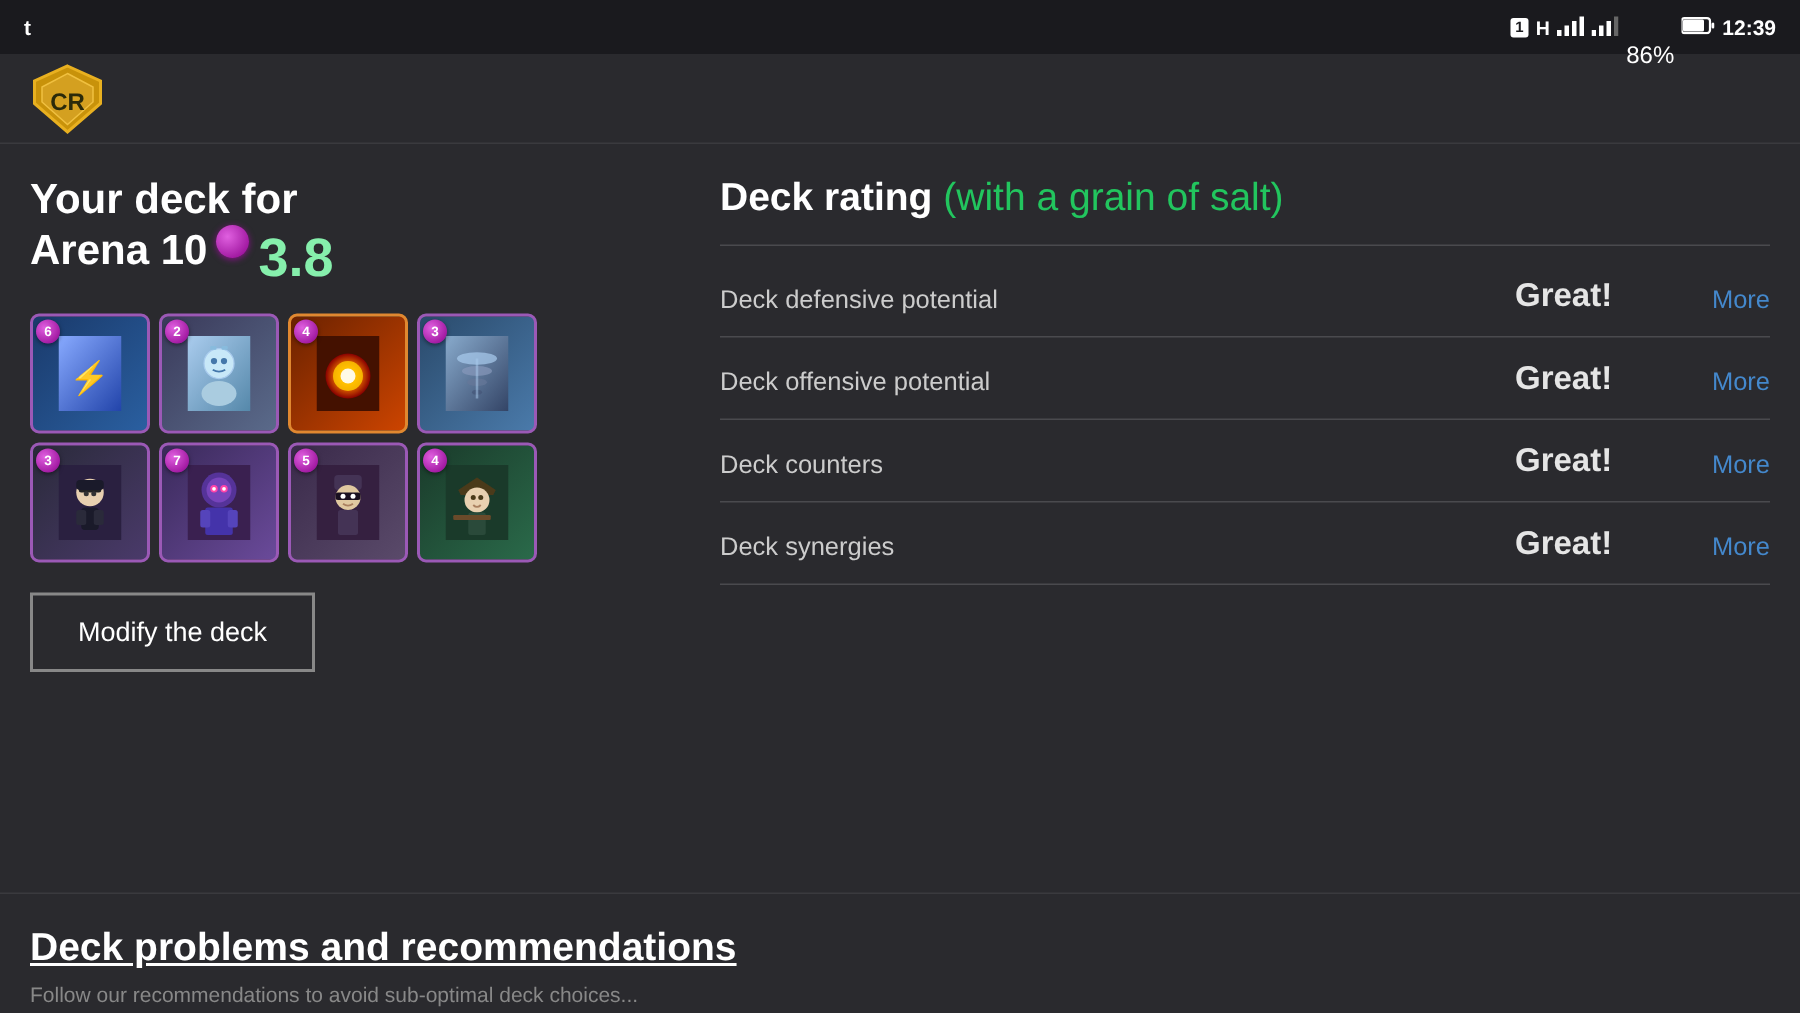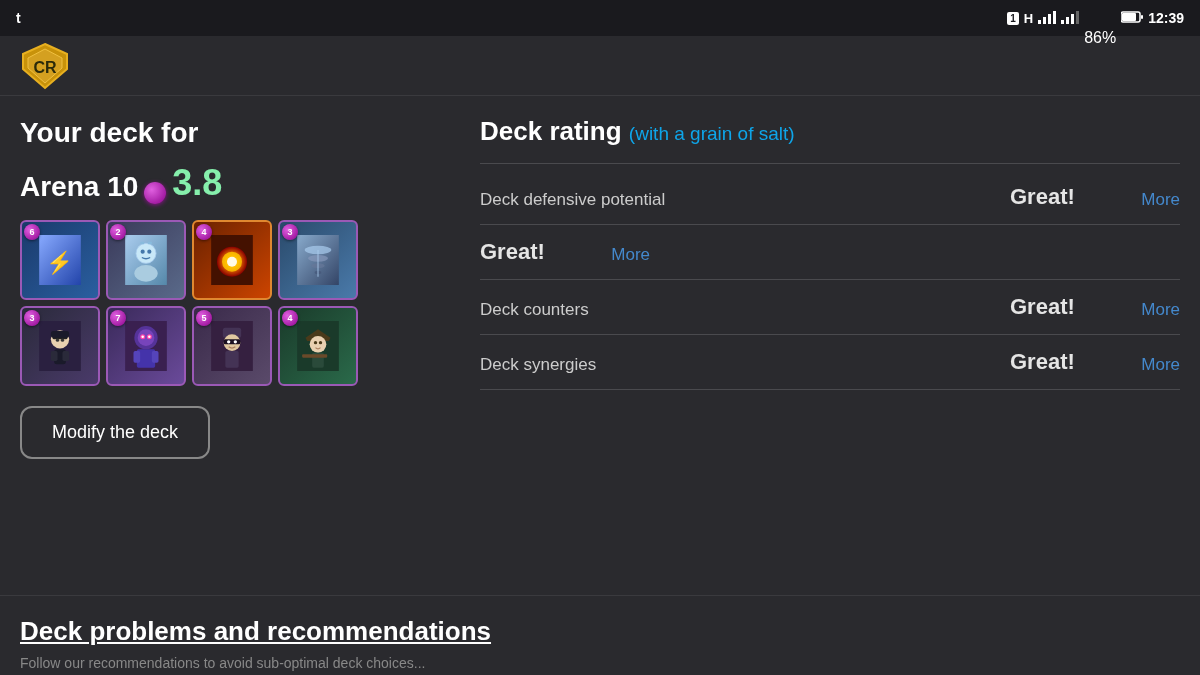--- a/index.html
+++ b/index.html
@@ -88,23 +88,22 @@
     .deck-title {
       font-size: 28px;
       font-weight: bold;
       color: #ffffff;
       line-height: 1.2;
       margin-bottom: 16px;
     }
 
     .arena-rating {
       display: inline-flex;
-      align-items: flex-end;
+      align-items: flex-start;
       gap: 6px;
-      margin-top: 11px;
     }
 
     .gem-icon {
       width: 22px;
       height: 22px;
       background: radial-gradient(circle at 35% 35%, #e060e0, #8b008b);
       border-radius: 50%;
       display: inline-block;
       box-shadow: 0 1px 4px rgba(200,0,200,0.6);
     }
@@ -171,41 +170,41 @@
     .card-executioner { background: linear-gradient(135deg, #3a2a4a, #5a4a6a); }
     .card-musketeer { background: linear-gradient(135deg, #1a3a2a, #2a6a4a); }
 
     
     .modify-btn {
       background: transparent;
       border: 2px solid #888888;
       color: #ffffff;
       padding: 14px 30px;
       font-size: 18px;
-      border-radius: 12px;
+      border-radius: 0;
       cursor: pointer;
       display: inline-block;
     }
 
     
     .right-panel {
       flex: 1;
     }
 
     .rating-title {
       font-size: 26px;
       font-weight: bold;
       color: #ffffff;
       margin-bottom: 16px;
     }
 
     .rating-subtitle {
-      color: #0ea5e9;
+      color: #22c55e;
       font-weight: normal;
-      font-size: 19px;
+      font-size: 26px;
     }
 
     .rating-divider {
       height: 1px;
       background: #4a4a4e;
       margin-bottom: 6px;
     }
 
     .rating-row {
       display: flex;
@@ -485,20 +484,21 @@
     </div>
     <div class="rating-divider"></div>
 
     <div class="rating-row">
       <span class="rating-label">Deck defensive potential</span>
       <span class="rating-value">Great!</span>
       <span class="rating-more">More</span>
     </div>
 
     <div class="rating-row">
+      <span class="rating-label">Deck offensive potential</span>
       <span class="rating-value">Great!</span>
       <span class="rating-more">More</span>
     </div>
 
     <div class="rating-row">
       <span class="rating-label">Deck counters</span>
       <span class="rating-value">Great!</span>
       <span class="rating-more">More</span>
     </div>
 

